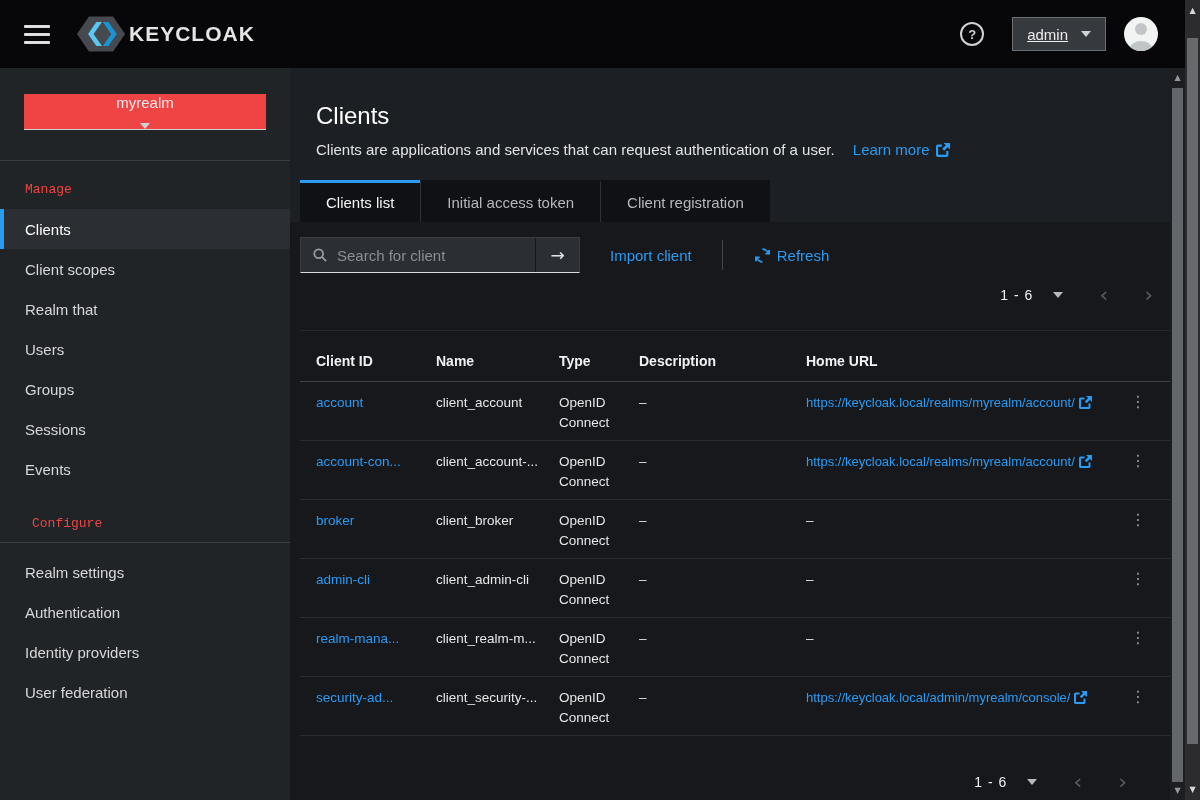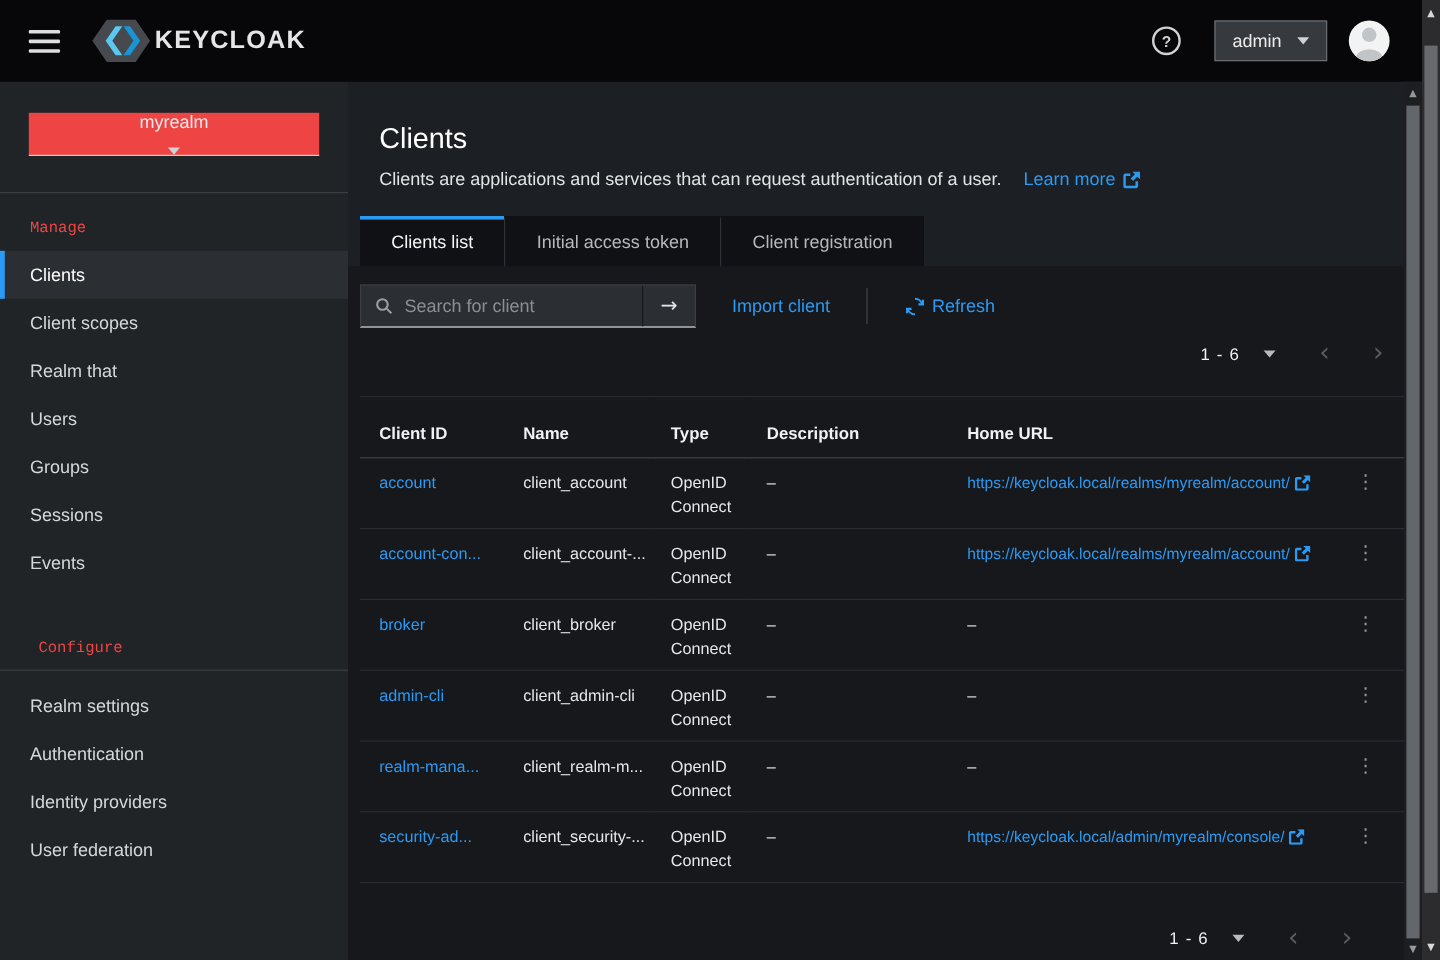--- a/index.html
+++ b/index.html
@@ -19,39 +19,39 @@
     justify-content:space-between; background:none; border:none; padding:0; cursor:pointer; }
   .hamburger .bar { height:3px; background:#dcdee0; border-radius:1px; }
   .brand { display:flex; align-items:center; margin-left:26px; gap:3px; }
   .brand-text { color:#e5e5e5; font-weight:bold; font-size:21px; letter-spacing:1px; }
   .mast-right { margin-left:auto; display:flex; align-items:center; }
   .help-btn { width:24px; height:24px; border-radius:50%; border:2px solid #cfd1d3;
     color:#cfd1d3; background:none; font-size:13px; font-weight:bold;
     display:flex; align-items:center; justify-content:center; padding:0; margin-right:28px; cursor:pointer; }
   .user-dd { height:34px; background:#36393e; border:1px solid #6a6e73;
     display:flex; align-items:center; gap:13px; padding:0 14px;
-    color:#ececec; font-size:15px; cursor:pointer; }
+    color:#ececec; font-size:15px; cursor:pointer;text-decoration:underline; }
   .caret { width:0; height:0; border-left:5px solid transparent;
     border-right:5px solid transparent; border-top:6px solid #cfd1d3; }
   .avatar { width:34px; height:34px; border-radius:50%; background:#f2f3f3;
     margin-left:18px; position:relative; overflow:hidden; cursor:pointer; }
   .av-head { position:absolute; top:6px; left:50%; transform:translateX(-50%);
     width:12px; height:12px; border-radius:50%; background:#c2c5c8; }
   .av-body { position:absolute; bottom:-5px; left:50%; transform:translateX(-50%);
     width:22px; height:15px; border-radius:50% 50% 0 0; background:#c2c5c8; }
 
   
   .sidebar { position:absolute; left:0; top:68px; width:290px; height:732px; background:#212427; }
   .realm-select { margin:26px 24px 0; height:36px; background:#ef4444;
     border-bottom:1px solid #cfd1d3; display:flex; align-items:center;
     justify-content:space-between; padding:0 12px; color:#e8e9ea; font-size:15px; cursor:pointer;flex-direction:column; }
   .nav-divider { border-top:1px solid #3b3e42; margin-top:30px; }
   .nav-divider.divider-configure { margin-top:10px; }
   .nav-section-label { color:#ef4444; font-size:13px; padding-left:25px; margin-top:21px; height:16px;font-family:Liberation Mono, monospace; }
-  .nav-section-label.configure { margin-top:43px;padding-left:32px; }
+  .nav-section-label.configure { margin-top:27px;padding-left:32px; }
   .nav-list { list-style:none; margin:11px 0 0; padding:0; }
   .nav-list.configure-list { margin-top:9px; }
   .nav-item { height:40px; display:flex; align-items:center; padding-left:21px;
     border-left:4px solid transparent; color:#d6d7d9; font-size:15px; cursor:pointer; }
   .nav-item.selected { background:#2b2e33; border-left-color:#2b9af3; color:#fff; }
 
   
   .content { position:absolute; left:290px; top:68px; width:895px; height:732px; background:#16181c; }
   .page-header { background:#1c1f23; height:154px; padding:34px 40px 0 26px; position:relative; }
   .page-title { margin:0; color:#ffffff; font-size:24px; font-weight:400; }

